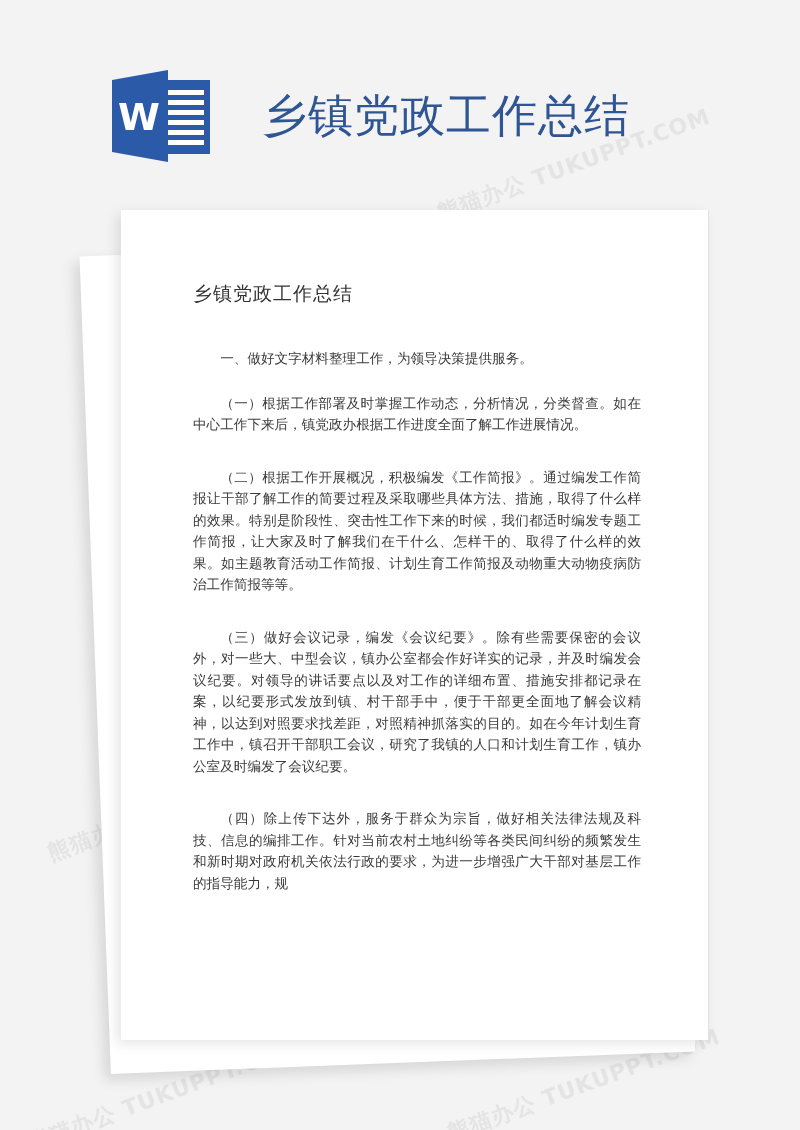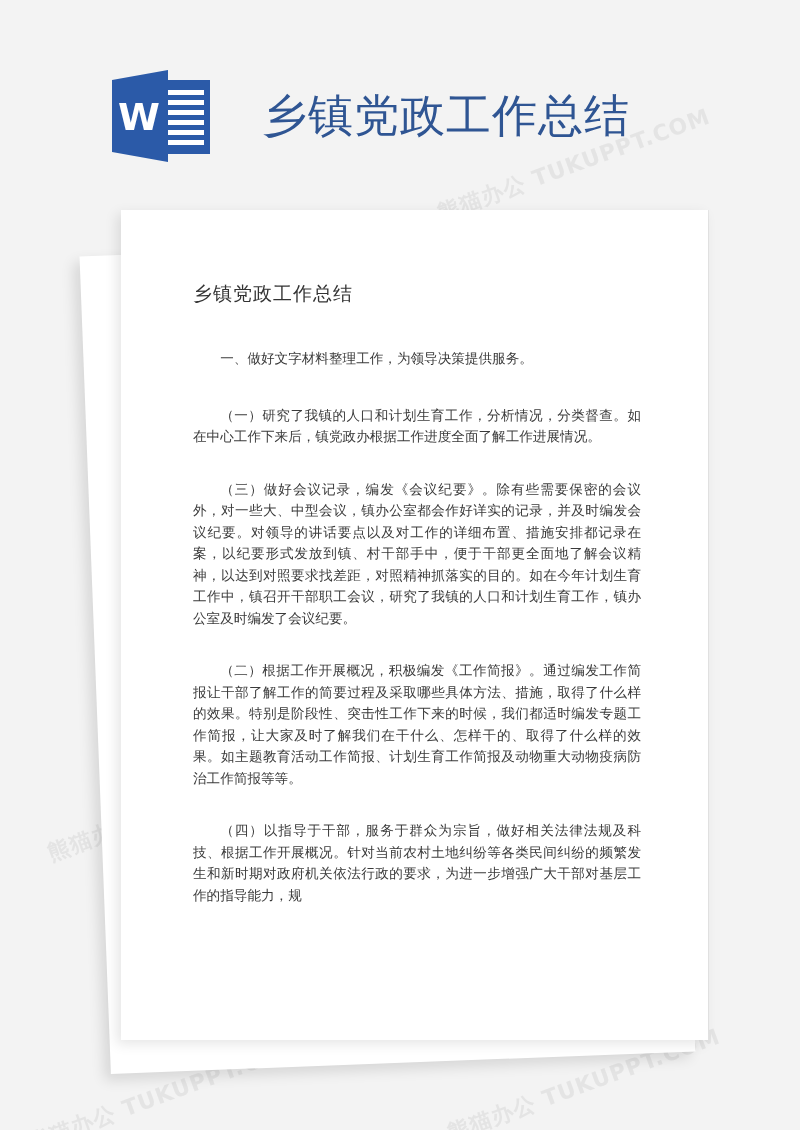--- a/index.html
+++ b/index.html
@@ -30,21 +30,21 @@
   .doc-title {
     position: absolute; left: 72px; top: 71px;
     font-size: 19px; color: #333; letter-spacing: 1px; white-space: nowrap;
   }
   .doc-body {
     position: absolute; left: 72px; top: 138px; width: 448px;
     font-size: 13.6px; color: #3a3a3a; line-height: 21.5px;
     text-align: justify;
   }
   .doc-body p { margin: 0 0 31px 0; text-indent: 2em; }
-  .doc-body p.heading { margin-bottom: 35px; }
+  .doc-body p.heading { margin-bottom: 23px; }
   .watermark {
     position: absolute; font-family: "DejaVu Sans", sans-serif; font-weight: bold;
     font-size: 22px; color: rgba(200,200,200,0.35); transform: rotate(-20deg);
     white-space: nowrap; pointer-events: none; letter-spacing: 1px;
   }
 </style>
 </head>
 <body>
 
 <div class="header">
@@ -66,18 +66,18 @@
 <div class="watermark" style="left:40px;top:790px;">熊猫办公 TUKUPPT.COM</div>
 <div class="watermark" style="left:20px;top:1080px;">熊猫办公 TUKUPPT.COM</div>
 <div class="watermark" style="left:440px;top:1070px;">熊猫办公 TUKUPPT.COM</div>
 
 <div class="paper-back"></div>
 
 <div class="paper-main">
   <div class="doc-title">乡镇党政工作总结</div>
   <div class="doc-body">
     <p class="heading">一、做好文字材料整理工作，为领导决策提供服务。</p>
-    <p>（一）研究了我镇的人口和计划生育工作，分析情况，分类督查。如在中心工作下来后，镇党政办根据工作进度全面了解工作进展情况。</p>
+    <p>（一）根据工作部署及时掌握工作动态，分析情况，分类督查。如在中心工作下来后，镇党政办根据工作进度全面了解工作进展情况。</p>
+    <p>（二）根据工作开展概况，积极编发《工作简报》。通过编发工作简报让干部了解工作的简要过程及采取哪些具体方法、措施，取得了什么样的效果。特别是阶段性、突击性工作下来的时候，我们都适时编发专题工作简报，让大家及时了解我们在干什么、怎样干的、取得了什么样的效果。如主题教育活动工作简报、计划生育工作简报及动物重大动物疫病防治工作简报等等。</p>
     <p>（三）做好会议记录，编发《会议纪要》。除有些需要保密的会议外，对一些大、中型会议，镇办公室都会作好详实的记录，并及时编发会议纪要。对领导的讲话要点以及对工作的详细布置、措施安排都记录在案，以纪要形式发放到镇、村干部手中，便于干部更全面地了解会议精神，以达到对照要求找差距，对照精神抓落实的目的。如在今年计划生育工作中，镇召开干部职工会议，研究了我镇的人口和计划生育工作，镇办公室及时编发了会议纪要。</p>
-    <p>（二）根据工作开展概况，积极编发《工作简报》。通过编发工作简报让干部了解工作的简要过程及采取哪些具体方法、措施，取得了什么样的效果。特别是阶段性、突击性工作下来的时候，我们都适时编发专题工作简报，让大家及时了解我们在干什么、怎样干的、取得了什么样的效果。如主题教育活动工作简报、计划生育工作简报及动物重大动物疫病防治工作简报等等。</p>
-    <p>（四）以指导于干部，服务于群众为宗旨，做好相关法律法规及科技、根据工作开展概况。针对当前农村土地纠纷等各类民间纠纷的频繁发生和新时期对政府机关依法行政的要求，为进一步增强广大干部对基层工作的指导能力，规</p>
+    <p>（四）除上传下达外，服务于群众为宗旨，做好相关法律法规及科技、信息的编排工作。针对当前农村土地纠纷等各类民间纠纷的频繁发生和新时期对政府机关依法行政的要求，为进一步增强广大干部对基层工作的指导能力，规</p>
   </div>
 </div>
 
 </body></html>

